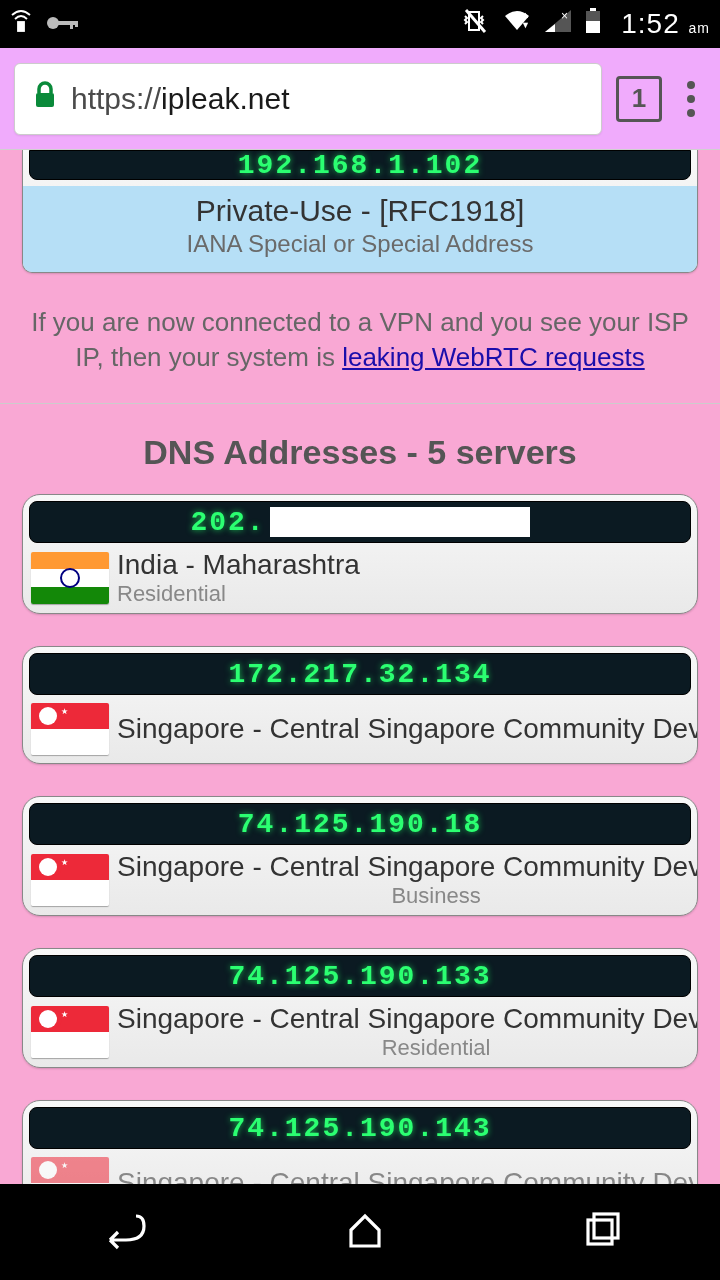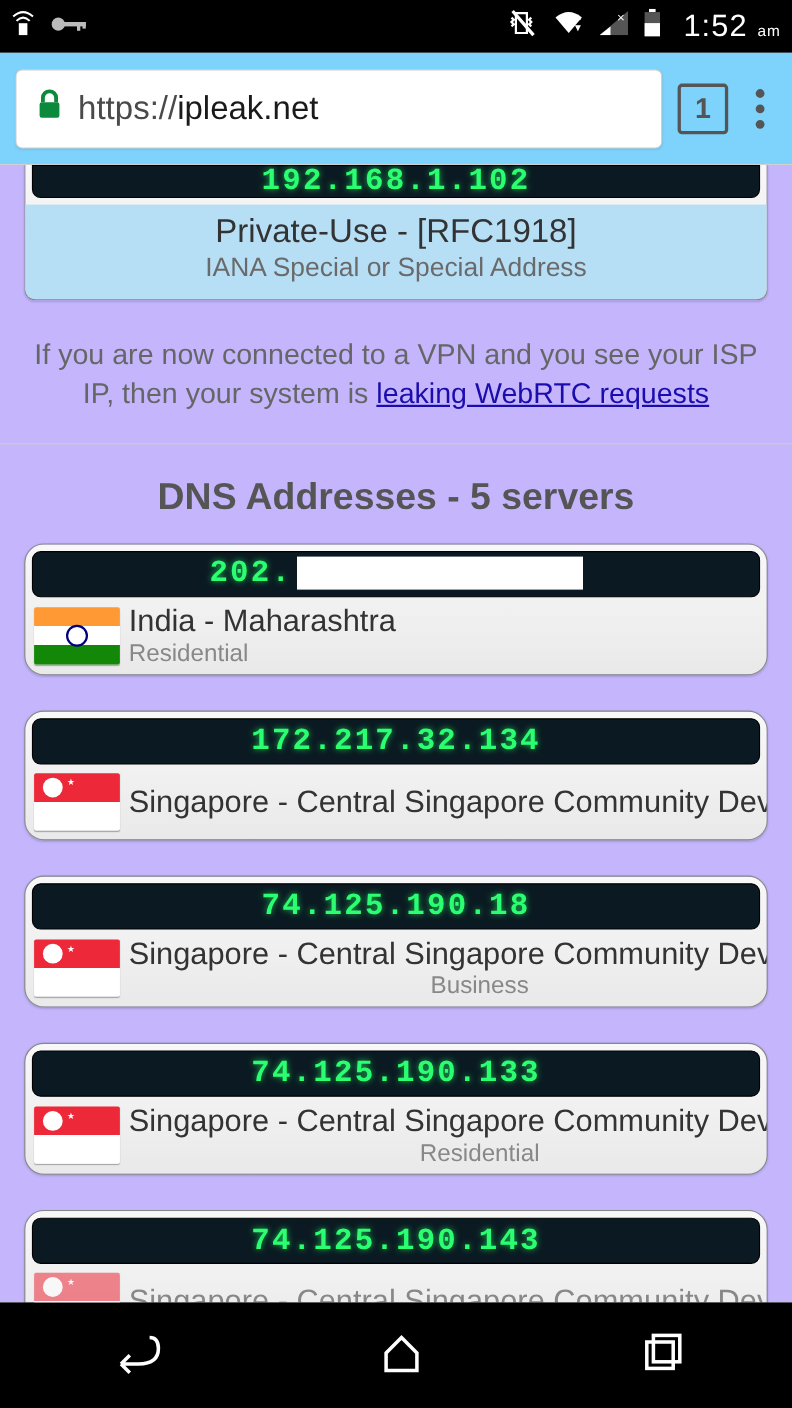--- a/index.html
+++ b/index.html
@@ -3,29 +3,29 @@
 <meta charset="utf-8">
 <style>
   * { box-sizing: border-box; margin: 0; padding: 0; }
   html, body { width: 720px; height: 1280px; overflow: hidden; font-family: Arial, Helvetica, sans-serif; background: #fff; }
   
   .status-bar { height: 48px; background: #000; color: #fff; display: flex; align-items: center; justify-content: space-between; padding: 0 10px; font-size: 24px; }
   .status-left, .status-right { display: flex; align-items: center; gap: 14px; }
   .status-right .time { font-size: 28px; letter-spacing: 1px; font-weight: 300; margin-left: 6px; }
   .status-right .time .ampm { font-size: 14px; }
   
-  .browser-bar { height: 102px; background: #7dd3fc; border-bottom: 1px solid #d0d0d0; display: flex; align-items: center; padding: 14px; gap: 14px; }
+  .browser-bar { height: 102px; background: #f0abfc; border-bottom: 1px solid #d0d0d0; display: flex; align-items: center; padding: 14px; gap: 14px; }
   .url-box { flex: 1; background: #fff; border: 1px solid #ccc; border-radius: 6px; height: 72px; display: flex; align-items: center; padding: 0 18px; gap: 14px; font-size: 30px; box-shadow: 0 1px 2px rgba(0,0,0,0.08); }
   .url-protocol { color: #4a4a4a; }
   .url-host { color: #1a1a1a; font-weight: 500; }
   .tabs-btn { width: 46px; height: 46px; border: 3px solid #555; border-radius: 4px; display: flex; align-items: center; justify-content: center; font-size: 26px; font-weight: 700; color: #555; }
   .kebab { width: 30px; display: flex; flex-direction: column; align-items: center; gap: 6px; }
   .kebab span { width: 8px; height: 8px; background: #555; border-radius: 50%; }
   
-  .page { height: calc(1280px - 48px - 102px - 96px); overflow: hidden; background: #c4b5fd; }
+  .page { height: calc(1280px - 48px - 102px - 96px); overflow: hidden; background: #f9a8d4; }
   
   .card { margin: 12px 22px 18px; border: 1px solid #888; border-radius: 10px; background: linear-gradient(#f8f8f8,#e9e9e9); box-shadow: 0 1px 2px rgba(0,0,0,0.15); overflow: hidden; }
   .ip-bar { background: #0b1a22; border: 1px solid #000; border-radius: 8px; margin: 6px; height: 42px; display:flex; align-items:center; justify-content:center; }
   .ip-bar.partial-top { margin-top: 0; border-top-left-radius:0; border-top-right-radius:0; height: 30px; }
   .ip-text { color: #2bff71; font-family: "Courier New", monospace; font-size: 28px; font-weight: 700; letter-spacing: 2px; text-shadow: 0 0 6px rgba(30,255,100,0.7); }
   .private-card-body { background: #b6dff6; padding: 8px 10px 14px; text-align:center; }
   .private-card-body .p1 { font-size: 30px; color: #333; margin-bottom: 2px; }
   .private-card-body .p2 { font-size: 24px; color: #6a6a6a; }
   .vpn-text { text-align: center; font-size: 26px; color: #666; padding: 14px 24px 24px; line-height: 1.35; }
   .webrtc-link { color: #1a0dab; text-decoration: underline; }

